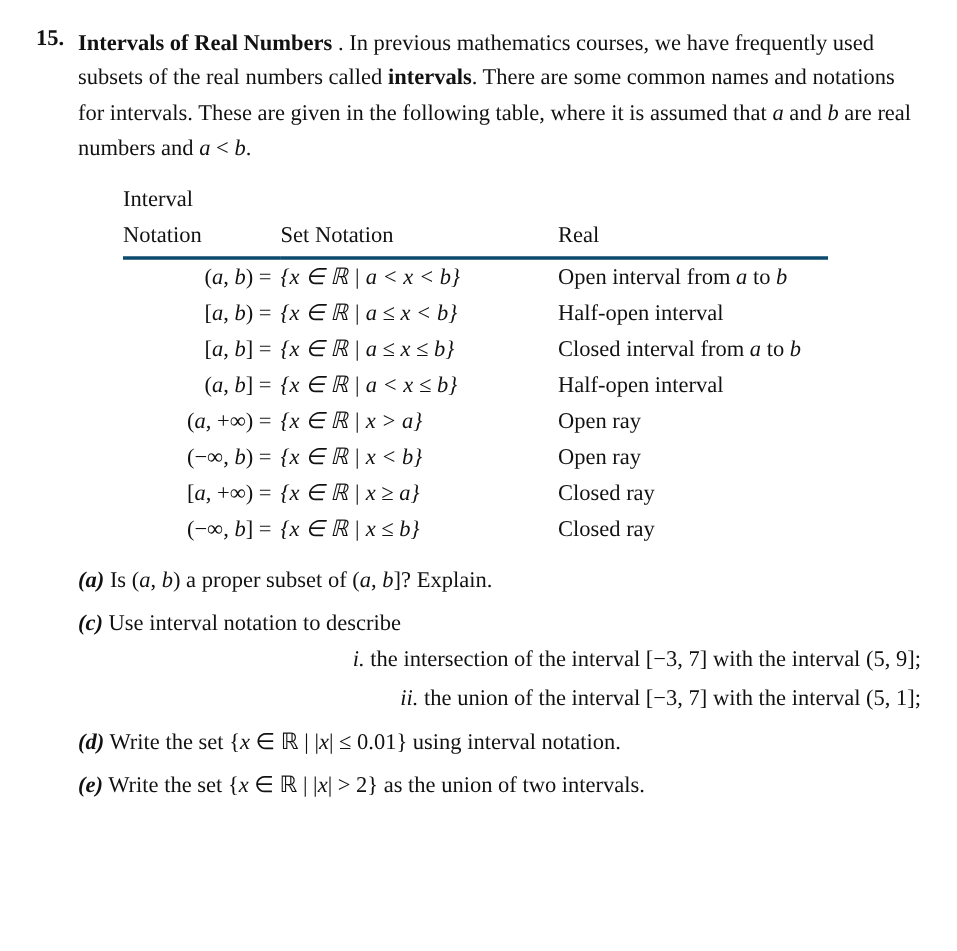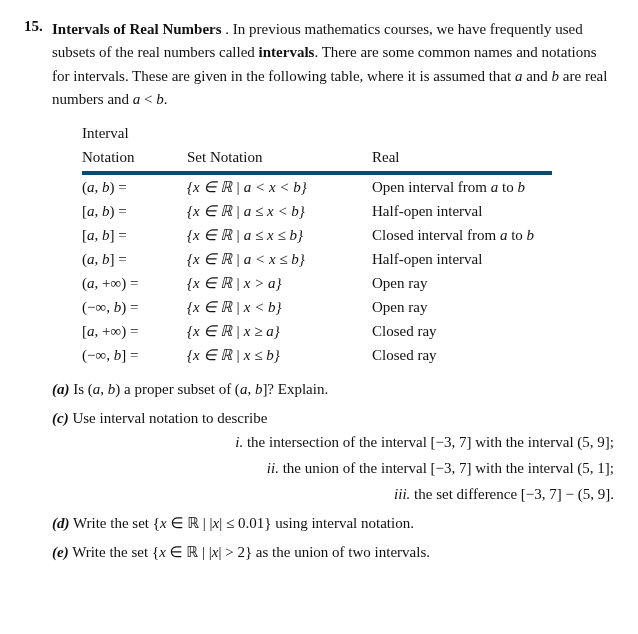--- a/index.html
+++ b/index.html
@@ -37,36 +37,36 @@
       margin: 10px 0 10px 30px;
     }
     .interval-table {
       border-collapse: collapse;
       line-height: 1.6;
     }
     .interval-table thead tr th {
       font-weight: normal;
       text-align: left;
       padding: 0 18px 2px 0;
-      border-bottom: 4px solid #0c4a6e;
+      border-bottom: 2px solid #0c4a6e;
       vertical-align: bottom;
     }
     .interval-table thead tr th:first-child {
       min-width: 105px;
     }
     .interval-table thead tr th:nth-child(2) {
       min-width: 185px;
     }
     .interval-table tbody tr td {
       padding: 0 18px 0 0;
       vertical-align: top;
       white-space: nowrap;
     }
     .interval-table tbody tr td:first-child {
-      text-align: left;
+      text-align: right;
       min-width: 105px;
       padding-right: 6px;
     }
     .interval-table tbody tr td:nth-child(2) {
       min-width: 185px;
       font-style: italic;
     }
     .math { font-style: italic; }
 
     
@@ -171,24 +171,20 @@
           <span> Use interval notation to describe</span>
           <div class="subq-indent">
             <div class="subq-sub">
               <span class="subq-sub-label">i.</span>
               <span> the intersection of the interval [−3, 7] with the interval (5, 9];</span>
             </div>
             <div class="subq-sub">
               <span class="subq-sub-label">ii.</span>
               <span> the union of the interval [−3, 7] with the interval (5, 1];</span>
             </div>
-            <div class="subq-sub">
-              <span class="subq-sub-label">iii.</span>
-              <span> the set difference [−3, 7] − (5, 9].</span>
-            </div>
           </div>
         </div>
 
         <div class="subq">
           <span class="subq-label">(d)</span>
           <span> Write the set {<span class="math">x</span> ∈ ℝ | |<span class="math">x</span>| ≤ 0.01} using interval notation.</span>
         </div>
 
         <div class="subq">
           <span class="subq-label">(e)</span>

